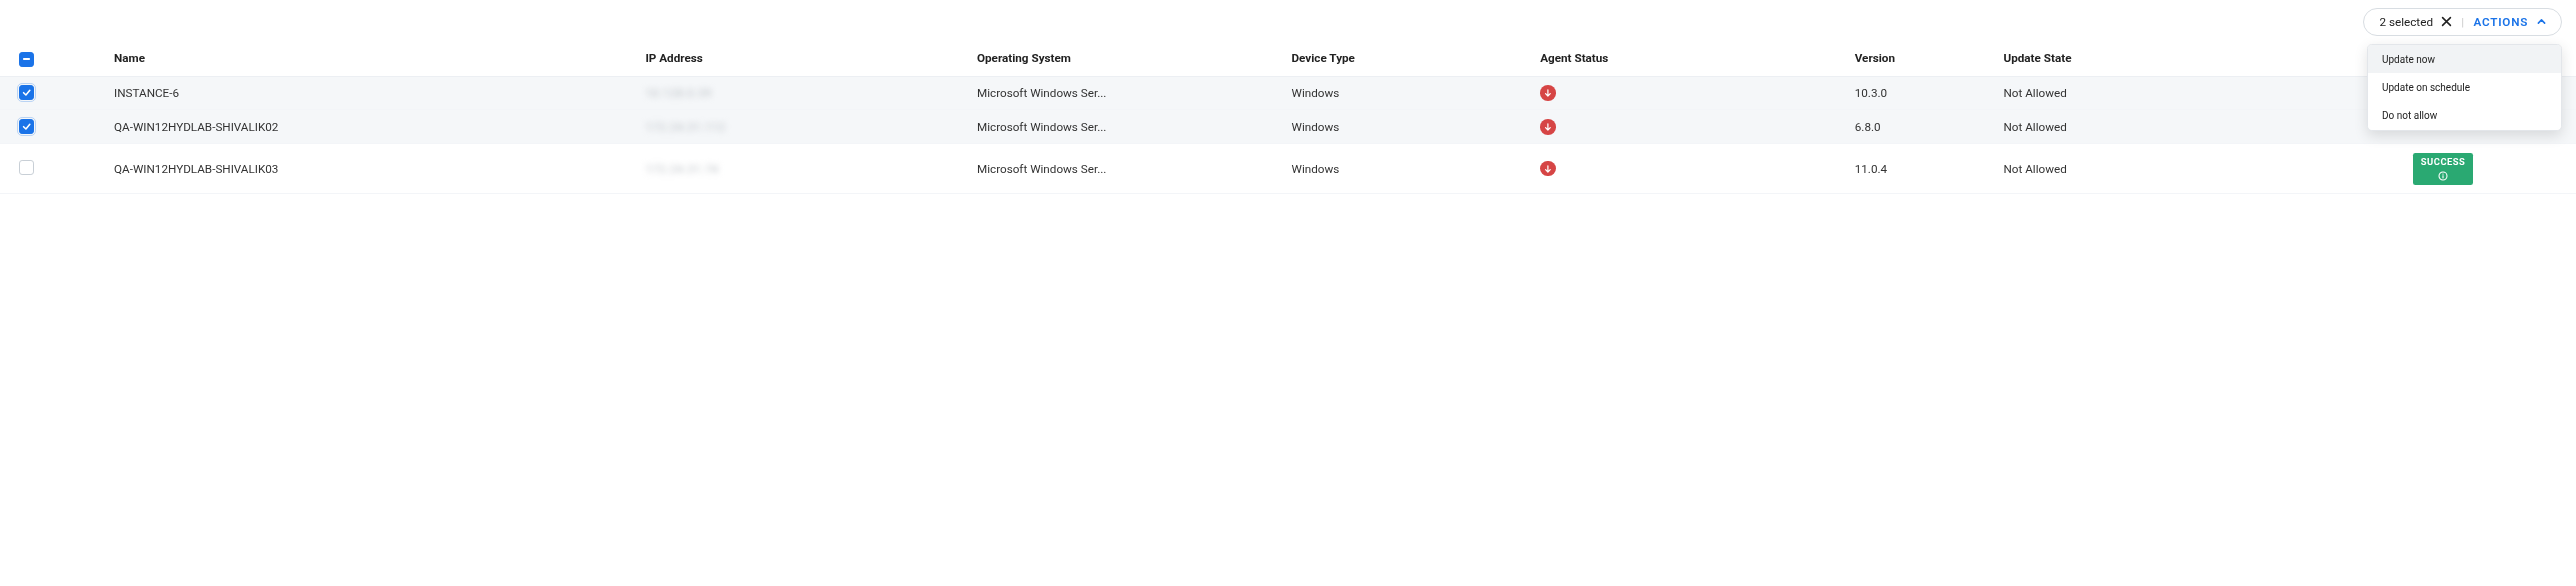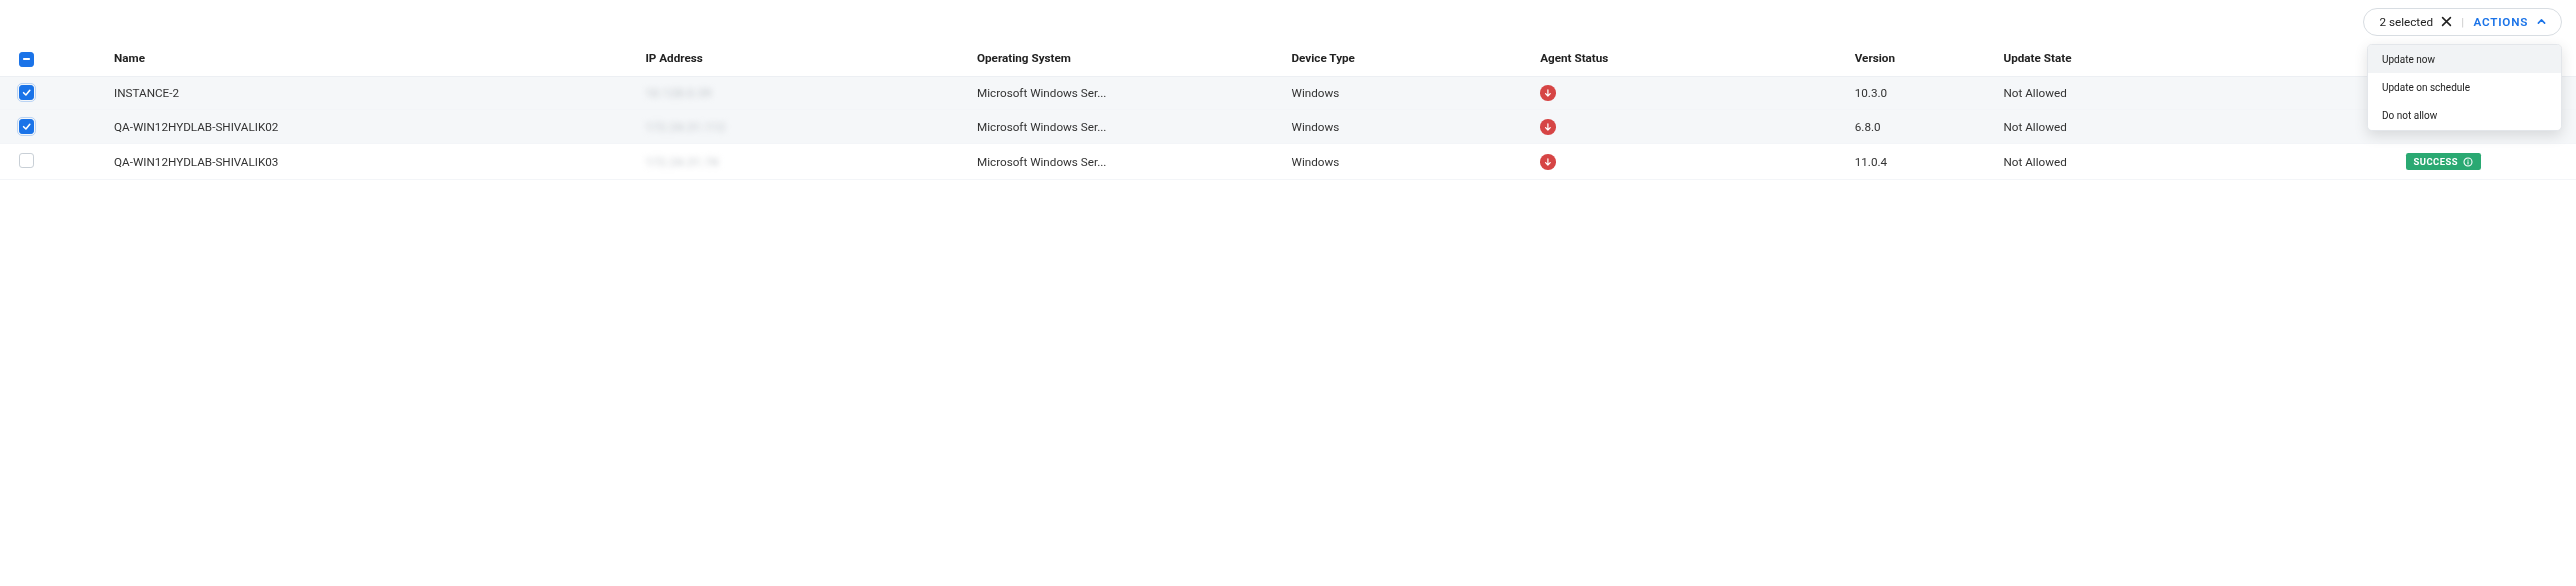--- a/index.html
+++ b/index.html
@@ -160,20 +160,21 @@
     display: inline-flex;
     align-items: center;
     gap: 4.7px;
     background: #2aa972;
     color: #fff;
     font-size: 9.4px;
     font-weight: 700;
     letter-spacing: 0.5px;
     padding: 3.1px 7.8px;
     border-radius: 2.3px;
+    flex-direction: column;
   }
   .badge svg { display: block; }
 
   .text-center { text-align: center; }
   .muted-dash { color: #888; }
 </style>
 </head>
 <body>
 
 <div class="toolbar-area">
@@ -229,21 +230,21 @@
       <th></th>
     </tr>
   </thead>
   <tbody id="tbody">
       <tr class="selected">
         <td class="check-cell"><span class="checkbox checked selected-box">
             <svg width="9.4" height="9.4" viewBox="0 0 12 12">
               <path d="M2 6 L5 9 L10 3" stroke="#fff" stroke-width="2" fill="none" stroke-linecap="round" stroke-linejoin="round"></path>
             </svg>
           </span></td>
-        <td>INSTANCE-2</td>
+        <td>INSTANCE-6</td>
         <td><span class="ip-blur">10.128.0.39</span></td>
         <td>Microsoft Windows Ser...</td>
         <td>Windows</td>
         <td><span class="status-icon status-down">
             <svg width="7.8" height="7.8" viewBox="0 0 10 10">
               <path d="M5 1 L5 9 M5 9 L2 6 M5 9 L8 6" stroke="#fff" stroke-width="1.6" fill="none" stroke-linecap="round" stroke-linejoin="round"></path>
             </svg>
           </span></td>
         <td>10.3.0</td>
         <td>Not Allowed</td>

